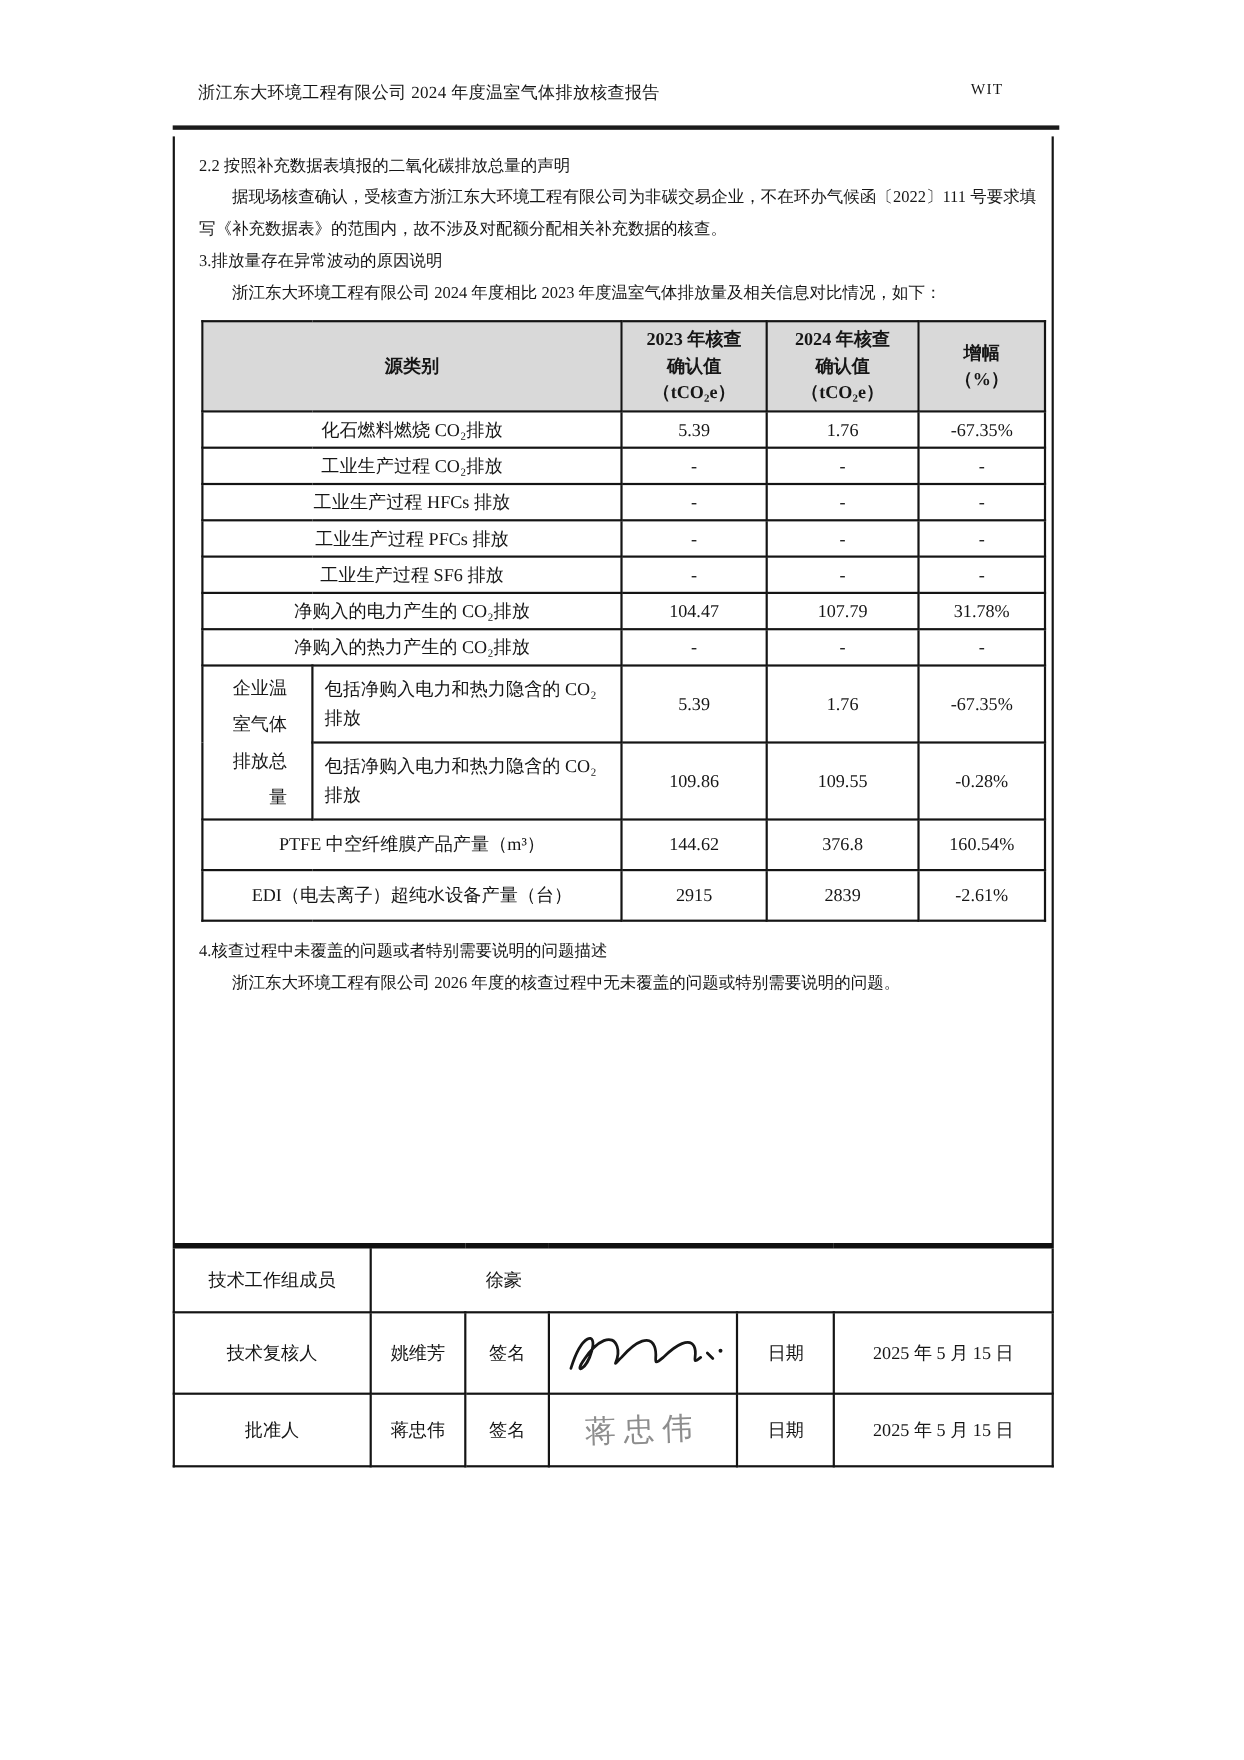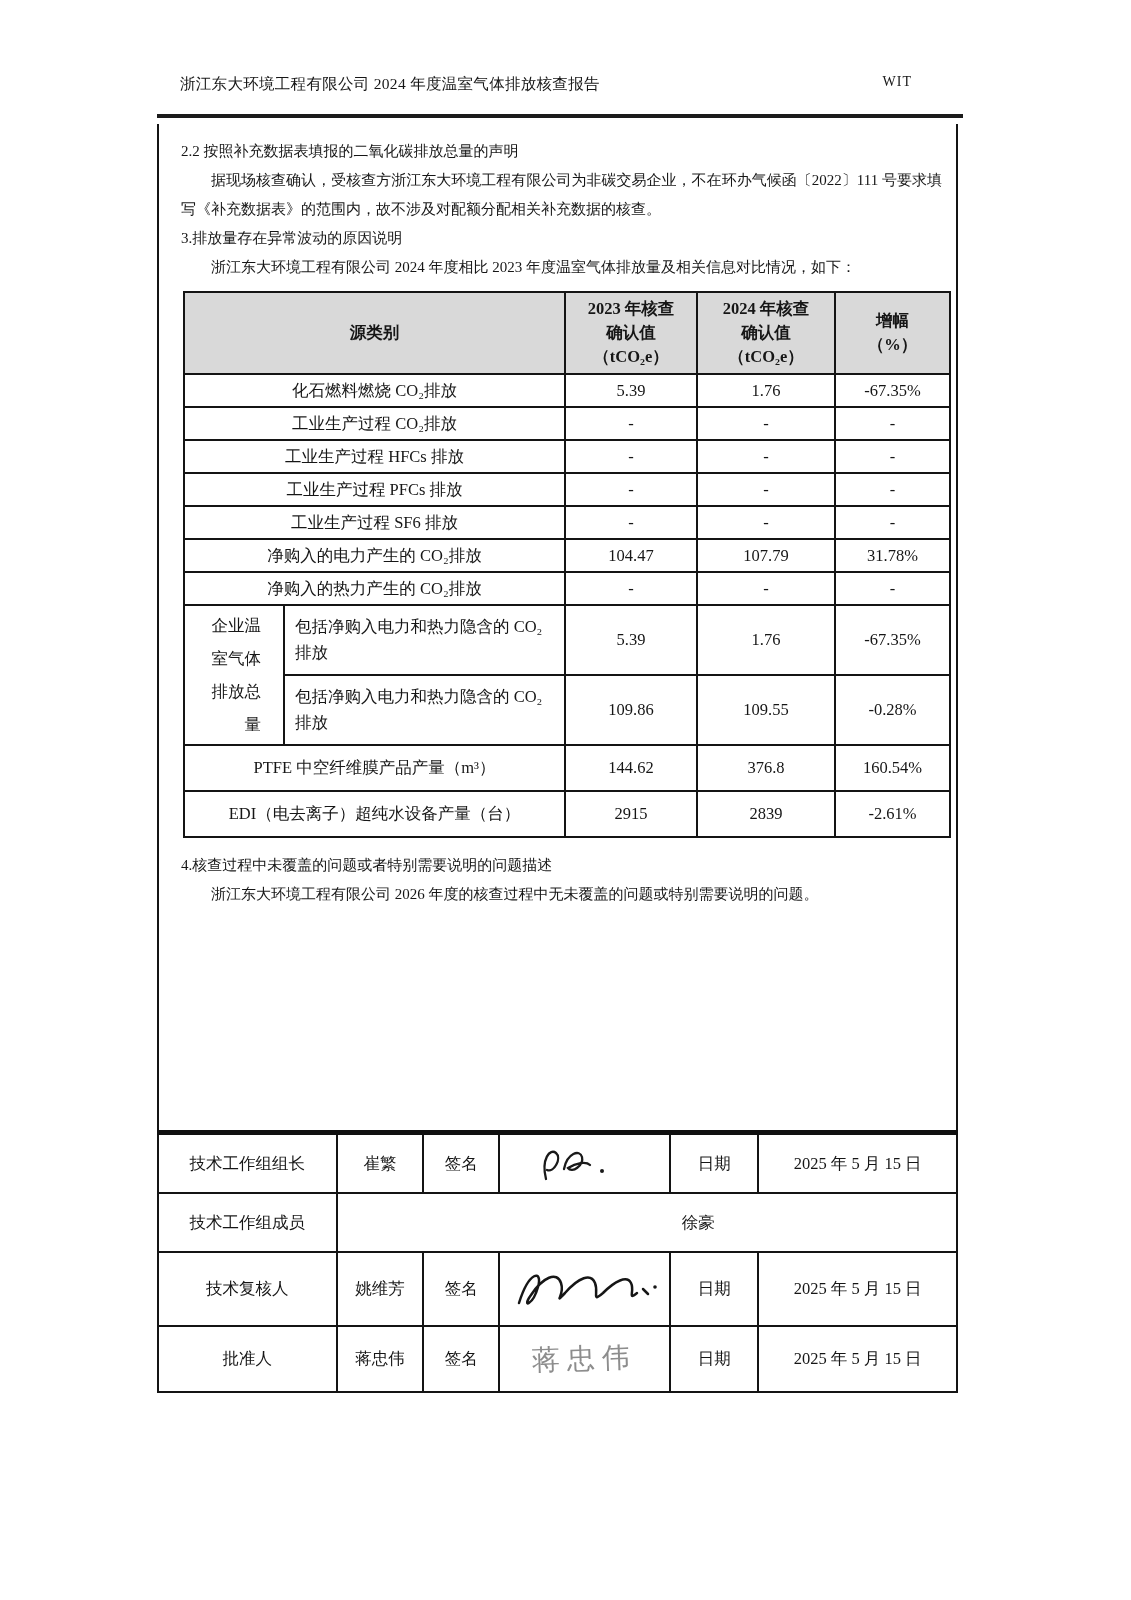--- a/index.html
+++ b/index.html
@@ -40,21 +40,21 @@
   .cmp-table td.lbl{text-align:center;margin-left:43px;}
   .cmp-table td.desc{text-align:left;padding:4px 10px;}
   .cmp-table td.grp{line-height:33px;padding:0 22px;text-align:right;}
   .r-short td{height:29px;}
   .r-tall td{height:60px;}
   .r-mid td{height:42px;}
   .hdr-row th{height:78px;}
   
   .sig-table{position:absolute;top:1130px;left:157px;width:801px;border-top:5px solid #101010;}
   .sig-table td{font-size:16.5px;text-align:center;}
-  .sig-table .member-name{text-align:center;padding-left:104px;border-radius:19px;}
+  .sig-table .member-name{text-align:left;padding-left:104px;border-radius:19px;}
   .sig-row1 td{height:55px;}
   .sig-row2 td{height:55px;}
   .sig-row3 td{height:70px;}
   .sig-row4 td{height:62px;}
   .sig-svg{display:block;margin:0 auto;}
   .hand-name{
     display:inline-block;color:#8d8d8d;font-size:28px;letter-spacing:7px;
     transform:rotate(-2deg);font-family:"Liberation Serif","DejaVu Serif",serif;
   }
 </style>
@@ -185,33 +185,20 @@
   <table class="sig-table">
     <colgroup>
         <col style="width:177px">
         <col style="width:86px">
         <col style="width:75px">
         <col style="width:170px">
         <col style="width:87px">
         <col style="width:197px">
       </colgroup>
     <tbody>
-        <tr class="sig-row1">
-      <td>技术工作组组长</td>
-      <td>崔繁</td>
-      <td>签名</td>
-      <td>
-        <svg class="sig-svg" width="118" height="46" viewBox="0 0 118 46">
-          <path d="M20 38 C15 18 24 7 30 12 C36 17 28 32 21 29 M38 28 C41 12 54 8 56 16 C58 24 46 33 42 27 C50 22 60 20 64 24" fill="none" stroke="#1a1a1a" stroke-width="2.3" stroke-linecap="round"></path>
-          <circle cx="76" cy="30" r="2" fill="#1a1a1a"></circle>
-        </svg>
-      </td>
-      <td>日期</td>
-      <td>2025 年 5 月 15 日</td>
-    </tr>
     <tr class="sig-row2">
       <td>技术工作组成员</td>
       <td colspan="5" class="member-name">徐豪</td>
     </tr>
     <tr class="sig-row3">
       <td>技术复核人</td>
       <td>姚维芳</td>
       <td>签名</td>
       <td>
         <svg class="sig-svg" width="160" height="56" viewBox="0 0 160 56">

